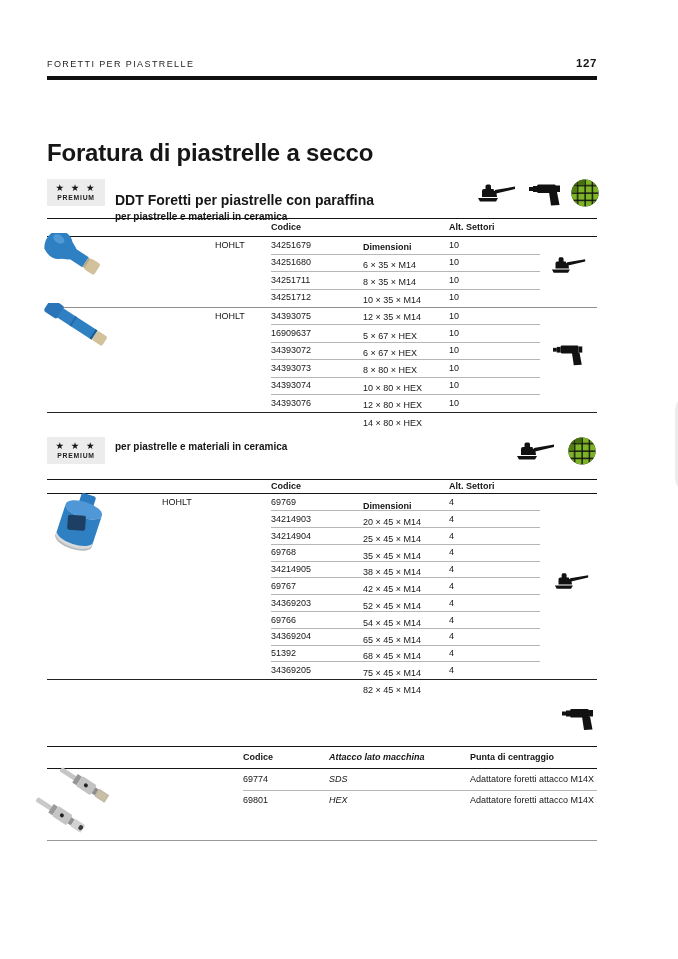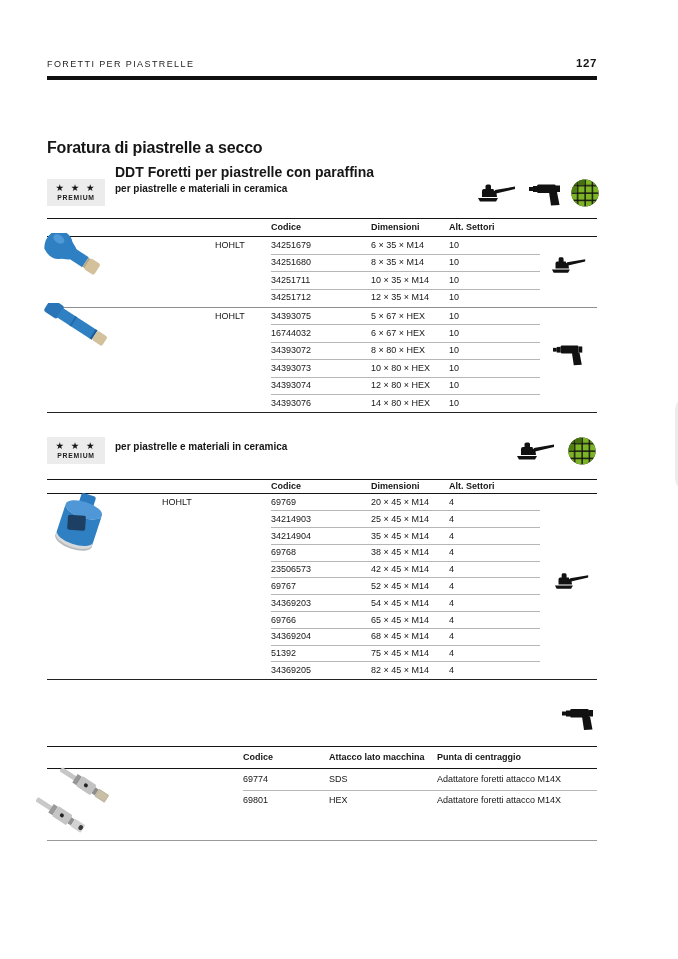--- a/index.html
+++ b/index.html
@@ -6,41 +6,41 @@
   .page{position:relative;width:678px;height:959px;background:#ffffff;
         font-family:"Liberation Sans",sans-serif;color:#161616;overflow:hidden;padding-left:25px;}
 
   
   .runhead{position:absolute;left:47px;top:57px;width:550px;
            display:flex;justify-content:space-between;align-items:baseline;}
   .run-title{font-size:9px;letter-spacing:1.4px;color:#242424;}
   .run-num{font-size:11.5px;font-weight:bold;letter-spacing:.6px;}
   .runrule{position:absolute;left:47px;top:76px;width:550px;height:4px;background:#101010;}
 
-  .h1{position:absolute;left:47px;top:139px;font-size:16px;font-weight:bold;letter-spacing:-.2px;}
+  .h1{position:absolute;left:47px;top:139px;font-size:24px;font-weight:bold;letter-spacing:-.2px;}
 
   
   .badge{position:absolute;left:47px;width:58px;height:27px;background:#ececec;text-align:center;}
   .badge .stars{font-size:9.5px;letter-spacing:2px;line-height:13px;margin-top:2px;}
   .badge .plabel{font-size:6.8px;font-weight:bold;letter-spacing:.8px;line-height:8px;color:#1d1d1d;}
 
   
   .sech{position:absolute;left:115px;}
   .sech .h2{font-size:14px;font-weight:bold;}
   .sech .h3{font-size:10px;font-weight:bold;margin-top:3px;}
   .sech.left{left:47px;}
 
   
   .table{position:absolute;left:47px;width:550px;border-top:1.8px solid #141414;}
   .thead{position:relative;height:17px;line-height:17px;border-bottom:1.6px solid #141414;}
   .thead .cell{font-weight:bold;}
   .cell{position:absolute;font-size:9px;white-space:nowrap;line-height:inherit;}
-  .cod{left:224px;} .dim{left:324px;} .set{left:402px;}
+  .cod{left:224px;} .dim{left:316px;margin-top:20px;} .set{left:402px;}
   .brand{left:168px;} .t2 .brand{left:115px;}
-  .cod3{left:196px;} .att{left:282px;} .pun{left:390px;}
+  .cod3{left:196px;} .att{left:282px;font-style:italic;} .pun{left:423px;}
   .trow{position:relative;}
   .t1 .trow{height:17.4px;line-height:17.4px;}
   .t2 .trow{height:16.8px;line-height:16.8px;}
   .t3 .trow{height:21px;line-height:21px;}
   .t3 .thead{height:21px;line-height:21px;}
   .rows .trow + .trow::before{content:"";position:absolute;left:224px;right:57px;top:-.5px;
       border-top:1px solid #b6b6b6;}
   .t3 .rows .trow + .trow::before{left:196px;right:0;}
   .gsep{border-top:1.8px solid #8f8f8f;height:0;}
   .t1,.t2{border-bottom:1.8px solid #222;}
@@ -63,21 +63,21 @@
     <span class="run-num">127</span>
   </div>
   <div class="runrule"></div>
 
   <div class="h1">Foratura di piastrelle a secco</div>
 
   <div class="badge" style="top:179px">
     <div class="stars">★ ★ ★</div>
     <div class="plabel">PREMIUM</div>
   </div>
-  <div class="sech" style="top:164px">
+  <div class="sech" style="top:192px">
     <div class="h2">DDT Foretti per piastrelle con paraffina</div>
     <div class="h3">per piastrelle e materiali in ceramica</div>
   </div>
 
   <svg class="icon" style="left:477px;top:182px" width="40" height="22" viewBox="0 0 40 22">
     <polygon points="1,16 21,16 19,19.5 3,19.5" fill="#111"></polygon>
     <path d="M5 15 L5 9 Q5 7 7 7 L8.5 7 L8.5 4 Q8.5 2.5 10.5 2.5 L12.5 2.5 Q14 2.5 14 4.5 L14 7 L16.5 7 L17 9 L19 8 L20 15 Z" fill="#111"></path>
     <polygon points="18,8 38,4.5 38,7 19,11.5" fill="#111"></polygon>
   </svg>
   <svg class="icon" style="left:529px;top:181px" width="36" height="25" viewBox="0 0 36 25">
@@ -136,21 +136,21 @@
     </div>
     <div class="gsep"></div>
     <div class="rows">
       <div class="trow">
         <span class="cell brand">HOHLT</span>
         <span class="cell cod">34393075</span>
         <span class="cell dim">5 × 67 × HEX</span>
         <span class="cell set">10</span>
       </div>
       <div class="trow">
-        <span class="cell cod">16744032</span>
+        <span class="cell cod">16909637</span>
         <span class="cell dim">6 × 67 × HEX</span>
         <span class="cell set">10</span>
       </div>
       <div class="trow">
         <span class="cell cod">34393072</span>
         <span class="cell dim">8 × 80 × HEX</span>
         <span class="cell set">10</span>
       </div>
       <div class="trow">
         <span class="cell cod">34393073</span>
@@ -256,21 +256,21 @@
         <span class="cell cod">34214904</span>
         <span class="cell dim">35 × 45 × M14</span>
         <span class="cell set">4</span>
       </div>
       <div class="trow">
         <span class="cell cod">69768</span>
         <span class="cell dim">38 × 45 × M14</span>
         <span class="cell set">4</span>
       </div>
       <div class="trow">
-        <span class="cell cod">23506573</span>
+        <span class="cell cod">34214905</span>
         <span class="cell dim">42 × 45 × M14</span>
         <span class="cell set">4</span>
       </div>
       <div class="trow">
         <span class="cell cod">69767</span>
         <span class="cell dim">52 × 45 × M14</span>
         <span class="cell set">4</span>
       </div>
       <div class="trow">
         <span class="cell cod">34369203</span>

